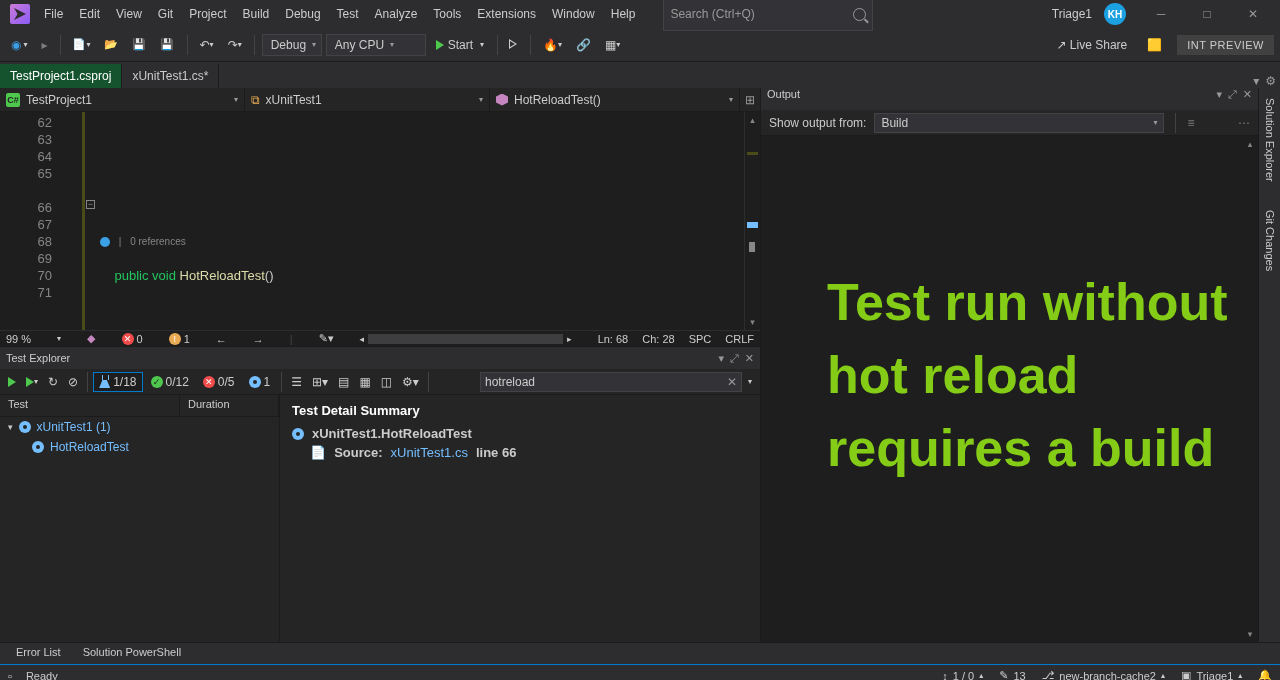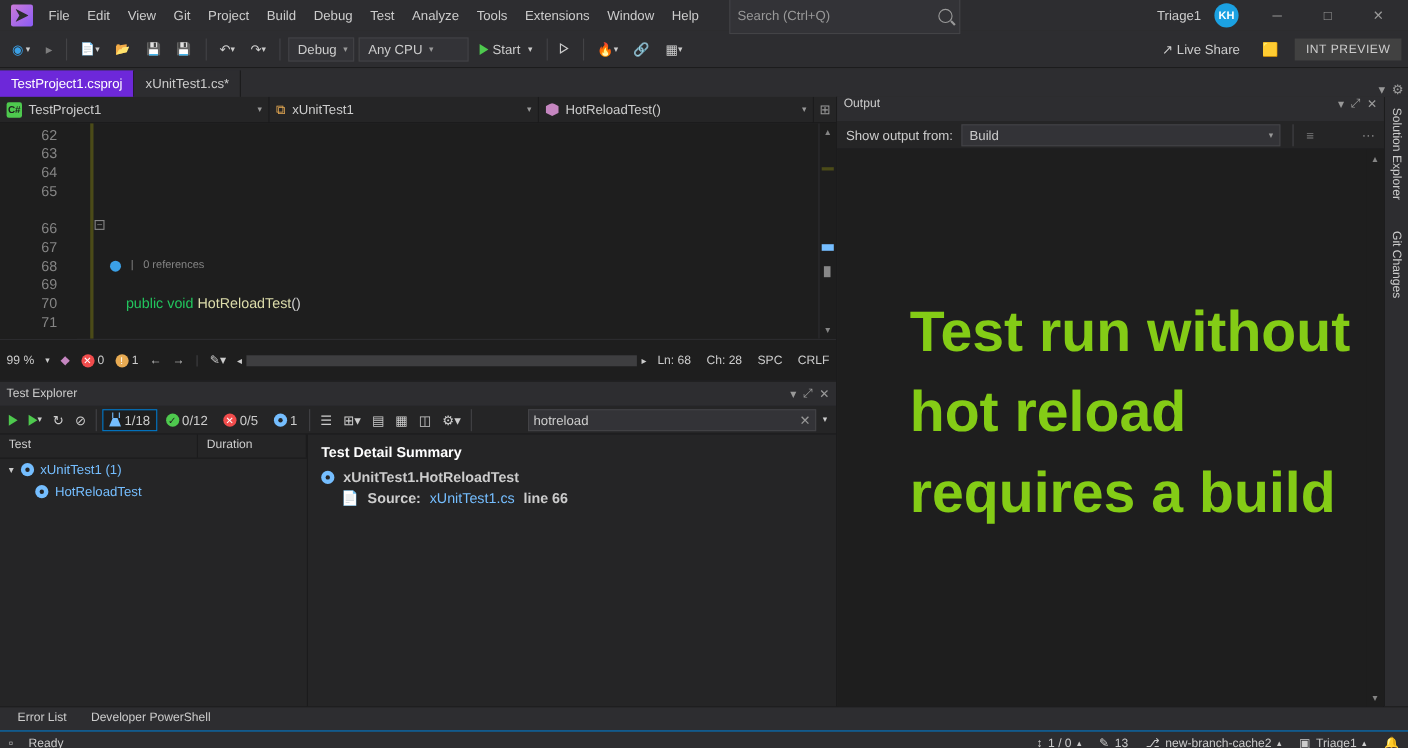--- a/index.html
+++ b/index.html
@@ -26,21 +26,21 @@
 .start-btn{display:flex;align-items:center;gap:4px;padding:2px 6px}
 .play-icon{width:0;height:0;border-left:8px solid #4ec94e;border-top:5px solid transparent;border-bottom:5px solid transparent}
 .play-outline{width:0;height:0;border-left:8px solid transparent;border-top:5px solid transparent;border-bottom:5px solid transparent;position:relative}
 .play-outline::before{content:'';position:absolute;left:-9px;top:-6px;width:0;height:0;border-left:8px solid #ccc;border-top:5px solid transparent;border-bottom:5px solid transparent}
 .play-outline::after{content:'';position:absolute;left:-8px;top:-4px;width:0;height:0;border-left:5px solid #2d2d30;border-top:3px solid transparent;border-bottom:3px solid transparent}
 .tb-right{margin-left:auto;display:flex;align-items:center;gap:10px}
 .int-preview{background:#414141;padding:4px 10px;font-size:11px;letter-spacing:0.5px}
 
 .tabs-row{height:26px;background:#2d2d30;display:flex;align-items:flex-end;position:relative}
 .doc-tab{height:24px;padding:0 10px;display:flex;align-items:center;background:#2d2d30;color:#ccc;font-size:12px;border-right:1px solid #1b1b1c}
-.doc-tab.active{background:#6d28d9;color:#fff}
+.doc-tab.active{background:#14532d;color:#fff}
 .tabs-right{margin-left:auto;display:flex;align-items:center;gap:6px;padding-right:4px;color:#999}
 
 .main-area{display:flex;height:calc(100% - 28px - 34px - 26px - 22px - 16px)}
 .left-col{width:760px;display:flex;flex-direction:column}
 .right-col{flex:1;display:flex;flex-direction:column;border-left:1px solid #1b1b1c;position:relative}
 .side-tabs{width:22px;background:#2d2d30;border-left:1px solid #1b1b1c;display:flex;flex-direction:column;align-items:center;padding-top:6px;gap:20px}
 .side-tab{writing-mode:vertical-rl;font-size:11px;color:#ccc;padding:4px 2px;cursor:pointer}
 
 .nav-bar{height:24px;background:#252526;border-bottom:1px solid #1b1b1c;display:flex}
 .nav-dd{display:flex;align-items:center;padding:0 6px;gap:6px;border-right:1px solid #1b1b1c;color:#ccc}
@@ -61,21 +61,21 @@
 .code{flex:1;padding-left:30px;line-height:17px;padding-top:2px;white-space:pre}
 .kw{color:#22c55e}
 .type{color:#4ec9b0}
 .method{color:#dcdcaa}
 .codelens-row{font-size:10px;color:#858585;height:17px;display:flex;align-items:center;gap:6px}
 .codelens-icon{width:10px;height:10px;border-radius:50%;background:#3ba0e6}
 .edit-scroll{position:absolute;right:0;top:0;bottom:0;width:16px;background:#1e1e1e;border-left:1px solid #2d2d30}
 .scroll-up,.scroll-down{height:16px;display:flex;align-items:center;justify-content:center;color:#858585;font-size:9px}
 .ov-marker{position:absolute;right:2px;width:11px;height:3px}
 
-.editor-status{height:38px;background:#1e1e1e;border-top:1px solid #2d2d30;display:flex;align-items:center;padding:0 6px;gap:10px;font-size:11px;color:#ccc}
+.editor-status{height:16px;background:#1e1e1e;border-top:1px solid #2d2d30;display:flex;align-items:center;padding:0 6px;gap:26px;font-size:11px;color:#ccc}
 .err-badge{display:flex;align-items:center;gap:3px}
 .err-circle{width:12px;height:12px;border-radius:50%;display:flex;align-items:center;justify-content:center;font-size:9px;color:#fff}
 .es-right{margin-left:auto;display:flex;gap:14px}
 
 .test-explorer{height:296px;background:#252526;border-top:1px solid #1b1b1c;display:flex;flex-direction:column}
 .panel-title{height:22px;background:#2d2d30;display:flex;align-items:center;padding:0 6px;font-size:11px}
 .panel-title .pright{margin-left:auto;display:flex;gap:6px;color:#999}
 .te-toolbar{height:26px;background:#252526;border-bottom:1px solid #1b1b1c;display:flex;align-items:center;padding:0 4px;gap:2px}
 .te-btn{padding:3px 4px;display:flex;align-items:center;color:#ccc}
 .te-counter{display:flex;align-items:center;gap:3px;padding:2px 5px;border:1px solid transparent}
@@ -421,21 +421,21 @@
   </div>
 
   <div class="side-tabs">
     <div class="side-tab">Solution Explorer</div>
     <div class="side-tab">Git Changes</div>
   </div>
 </div>
 
 <div class="bottom-tabs">
   <div class="btab">Error List</div>
-  <div class="btab">Developer PowerShell</div>
+  <div class="btab">Solution PowerShell</div>
 </div>
 
 <div class="statusbar">
   <span>▫</span>
   <span>Ready</span>
   <div class="sb-right">
     <div class="sb-item">
         <span>↕</span>
         <span>1 / 0</span>
         <span style="font-size:8px">▴</span>

